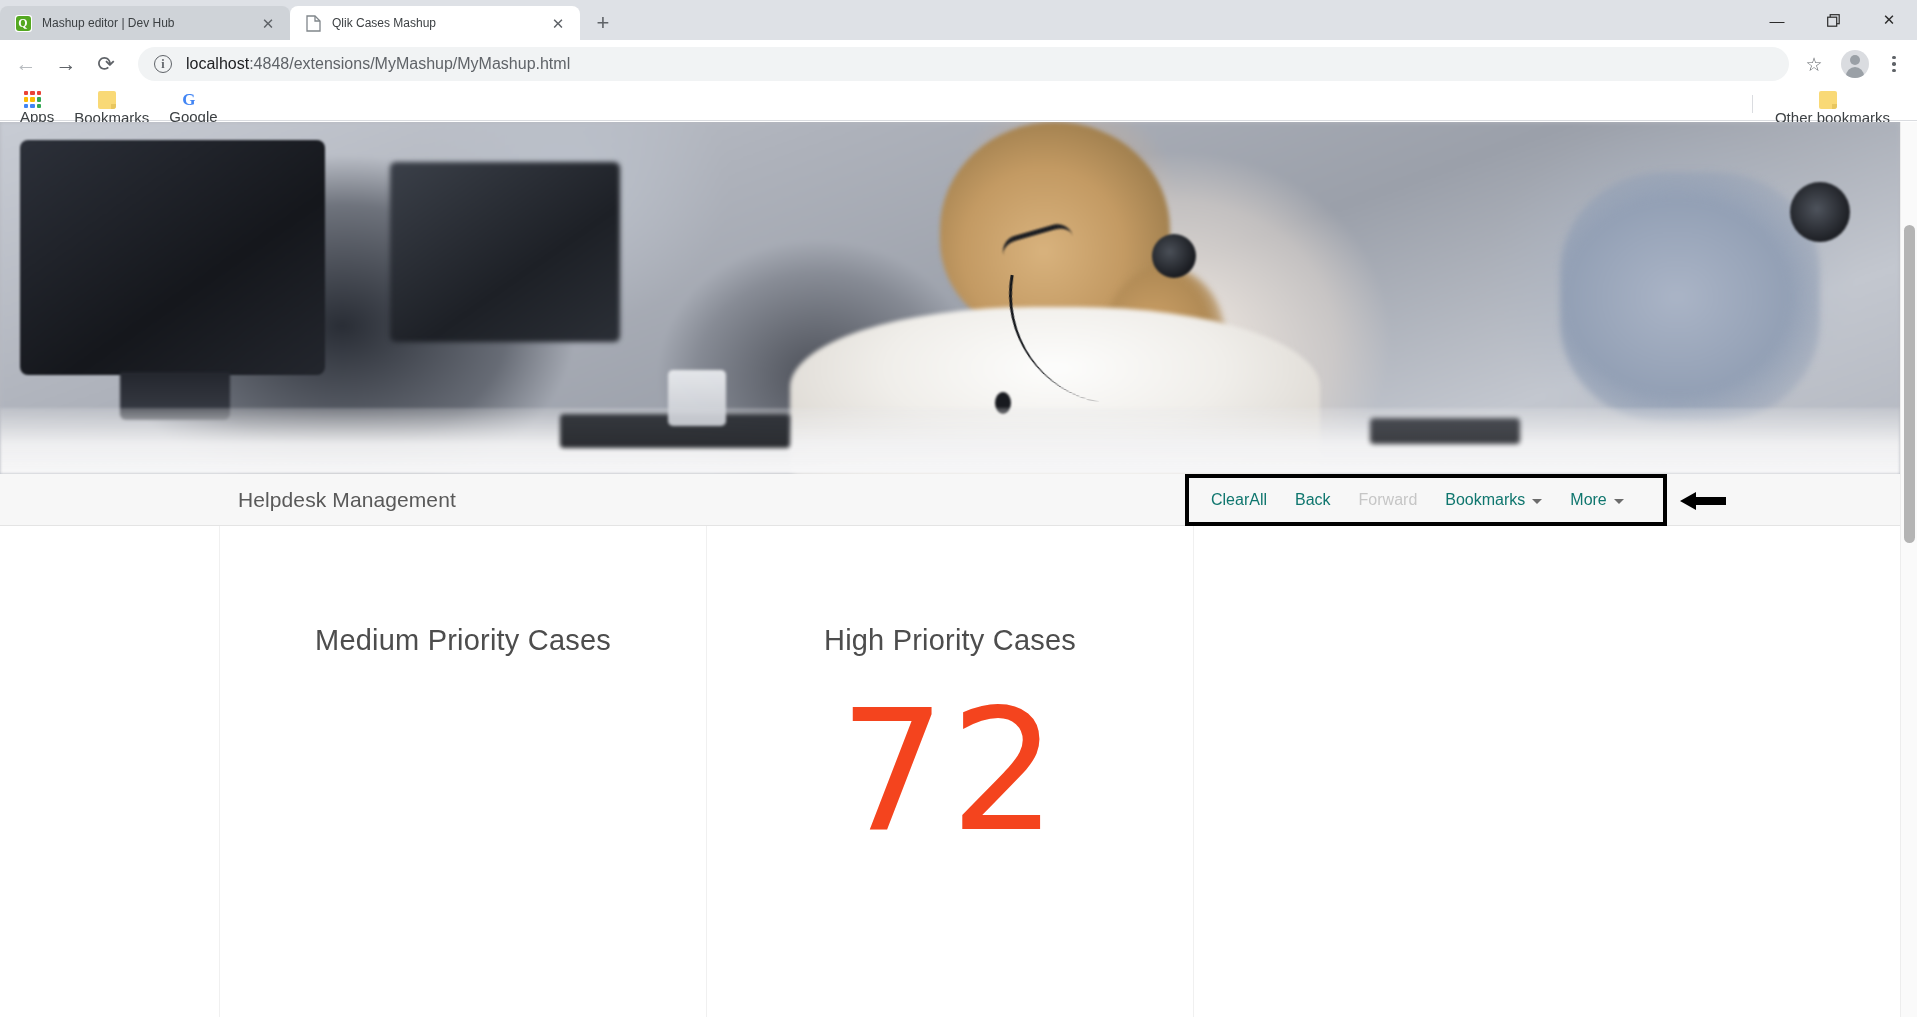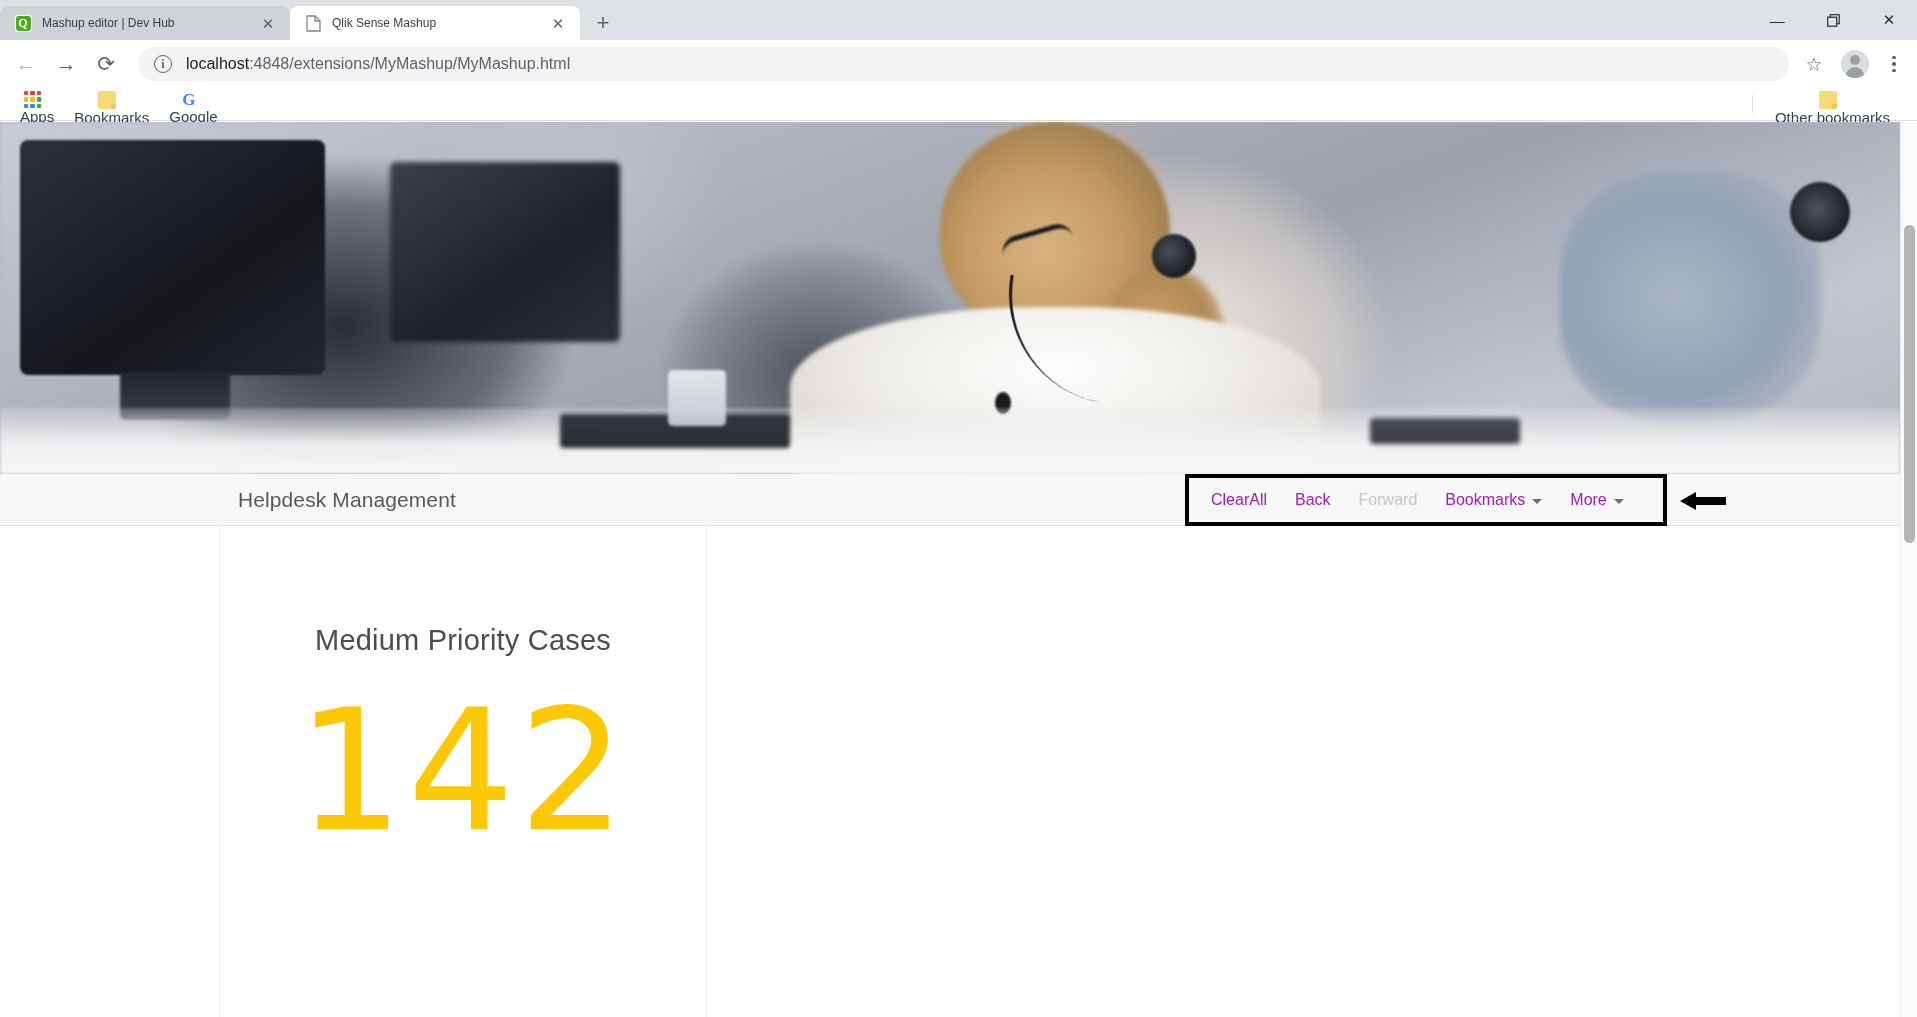--- a/index.html
+++ b/index.html
@@ -269,21 +269,21 @@
   }
   .qnav {
     position: absolute; left: 1185px; top: 0; height: 52px;
     display: flex; align-items: center;
     border: 4px solid #000000; background: #f7f7f7;
     padding: 0 8px;
     width: 482px;
     box-sizing: border-box;
   }
   .qnav-btn {
-    padding: 0 14px; font-size: 16px; color: #a21caf;
+    padding: 0 14px; font-size: 16px; color: #0f766e;
     display: flex; align-items: center; gap: 7px;
     white-space: nowrap;
   }
   .qnav-btn.dis { color: #c6c6c6; }
   .caret {
     width: 0; height: 0;
     border-left: 5px solid transparent; border-right: 5px solid transparent;
     border-top: 5px solid #6c6c6c; display: inline-block;
     margin-top: 2px;
   }
@@ -342,21 +342,21 @@
       <span class="tab-close">✕</span>
     </div>
 
     <div class="tab active">
       <span class="tab-favicon">
         <svg width="15" height="17" viewBox="0 0 15 17" aria-hidden="true">
           <path d="M1 1h8l5 5v10H1z" fill="#ffffff" stroke="#80868b" stroke-width="1.3"></path>
           <path d="M9 1v5h5" fill="none" stroke="#80868b" stroke-width="1.3"></path>
         </svg>
       </span>
-      <span class="tab-title">Qlik Sense Mashup</span>
+      <span class="tab-title">Qlik Cases Mashup</span>
       <span class="tab-close">✕</span>
     </div>
 
     <div class="newtab">+</div>
 
     <div class="wincontrols">
       <div class="wc">—</div>
       <div class="wc">
         <svg width="13" height="13" viewBox="0 0 13 13" aria-hidden="true">
           <rect x="3.2" y="0.7" width="9" height="9" fill="none" stroke="#2b2b2b" stroke-width="1.2"></rect>
@@ -467,23 +467,26 @@
         </div>
       </div>
     </div>
 
     <div class="cards">
       <div class="spacer-left"></div>
 
 
       <div class="card">
         <div class="card-title">Medium Priority Cases</div>
-        <div class="card-value" style="color:#fdc907">142</div>
-      </div>
-
+      </div>
+
+      <div class="card">
+        <div class="card-title">High Priority Cases</div>
+        <div class="card-value" style="color:#f4441e">72</div>
+      </div>
 
       <div class="spacer-right"></div>
     </div>
   </div>
 
   <svg class="annot-arrow" viewBox="0 0 46 22">
     <polygon points="0,11 16,2 16,7 46,7 46,15 16,15 16,20" fill="#000000"></polygon>
   </svg>
 
   <div class="pscroll">

